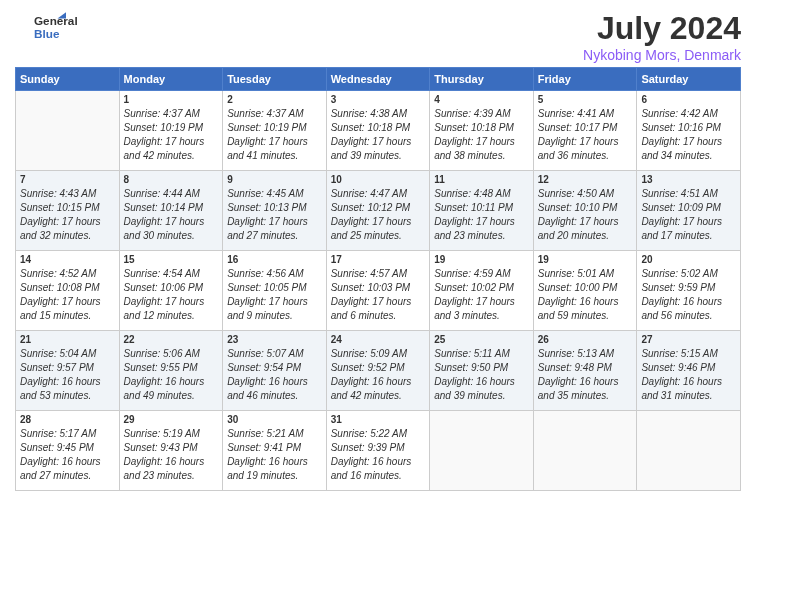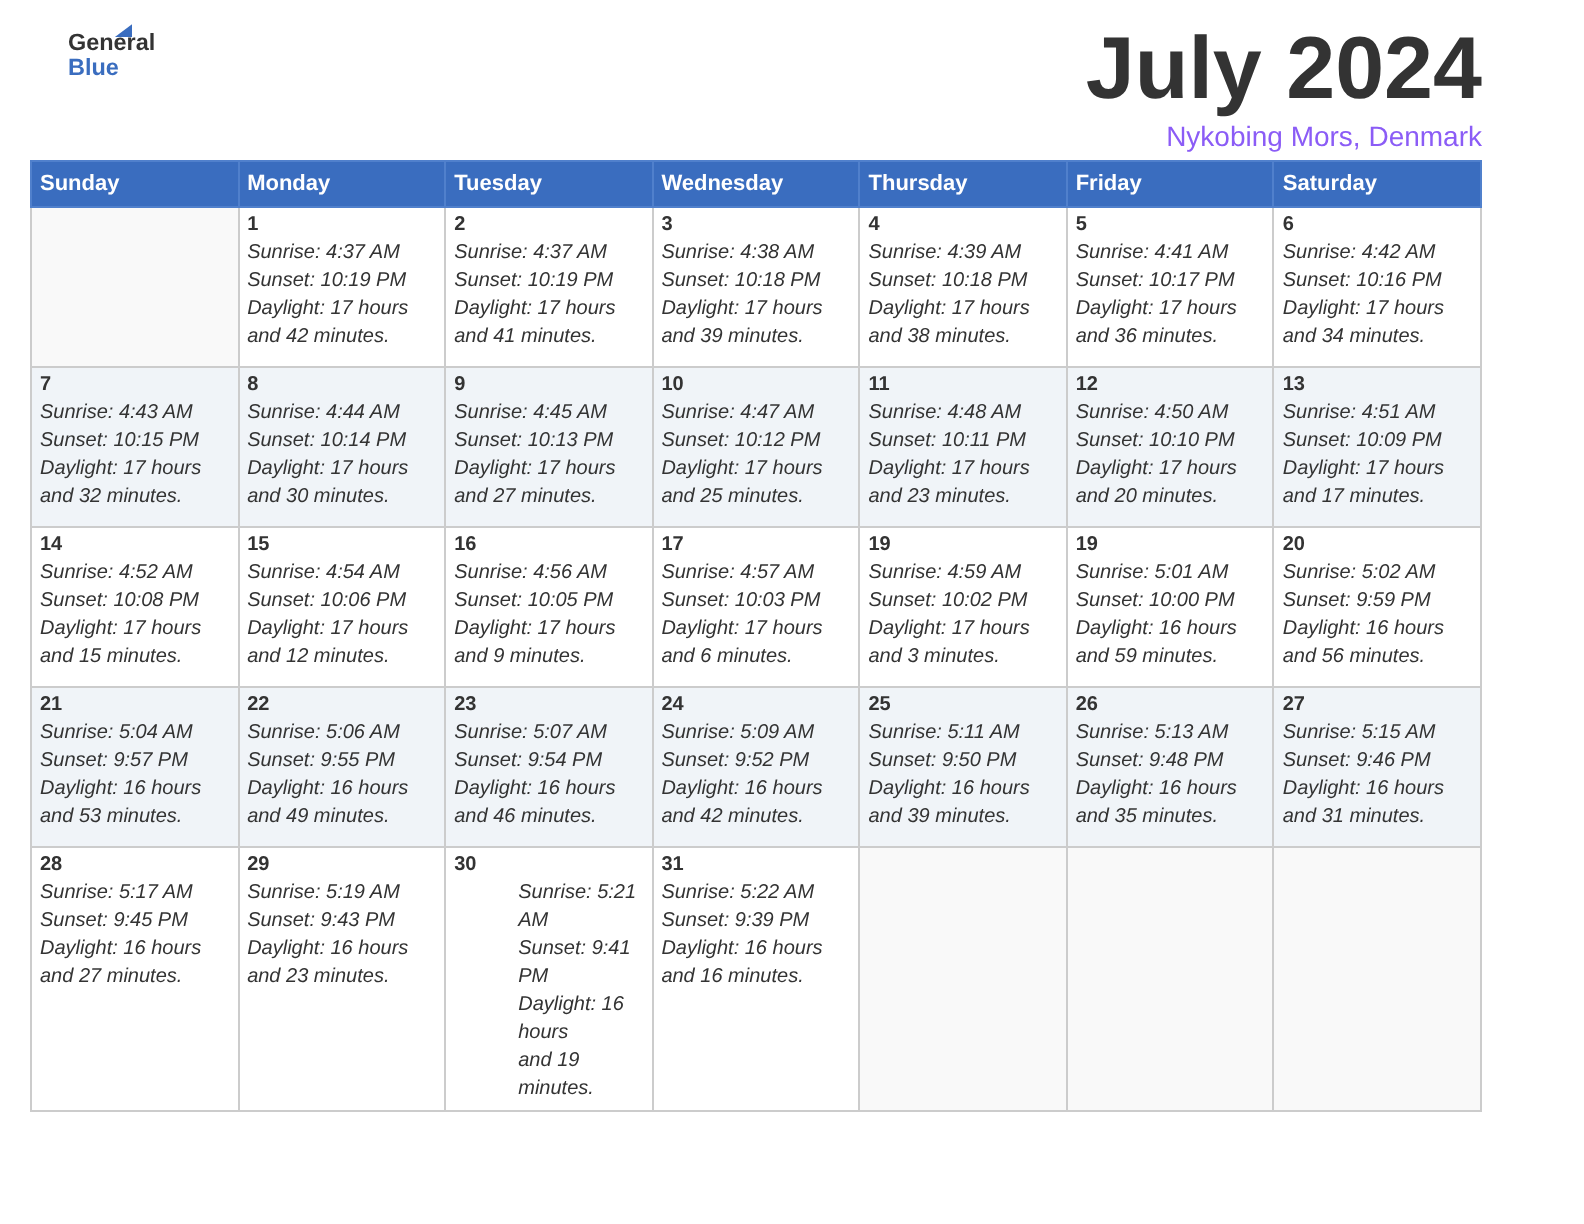--- a/index.html
+++ b/index.html
@@ -26,21 +26,21 @@
       gap: 4px;
     }
     .logo-icon {
       width: 28px;
       height: 28px;
     }
     .title-block {
       text-align: right;
     }
     .month-title {
-      font-size: 44px;
+      font-size: 32px;
       font-weight: bold;
       color: #333;
     }
     .location-title {
       font-size: 14px;
       color: #8b5cf6;
     }
     table {
       width: 100%;
       border-collapse: collapse;
@@ -323,21 +323,21 @@
           </td>
           <td>
             <span class="day-number">29</span>
             <div class="day-info" style="white-space: pre-line;">Sunrise: 5:19 AM
 Sunset: 9:43 PM
 Daylight: 16 hours
 and 23 minutes.</div>
           </td>
           <td>
             <span class="day-number">30</span>
-            <div class="day-info" style="white-space: pre-line; margin-left: 32px;">Sunrise: 5:21 AM
+            <div class="day-info" style="white-space: pre-line;">Sunrise: 5:21 AM
 Sunset: 9:41 PM
 Daylight: 16 hours
 and 19 minutes.</div>
           </td>
           <td>
             <span class="day-number">31</span>
             <div class="day-info" style="white-space: pre-line;">Sunrise: 5:22 AM
 Sunset: 9:39 PM
 Daylight: 16 hours
 and 16 minutes.</div>

